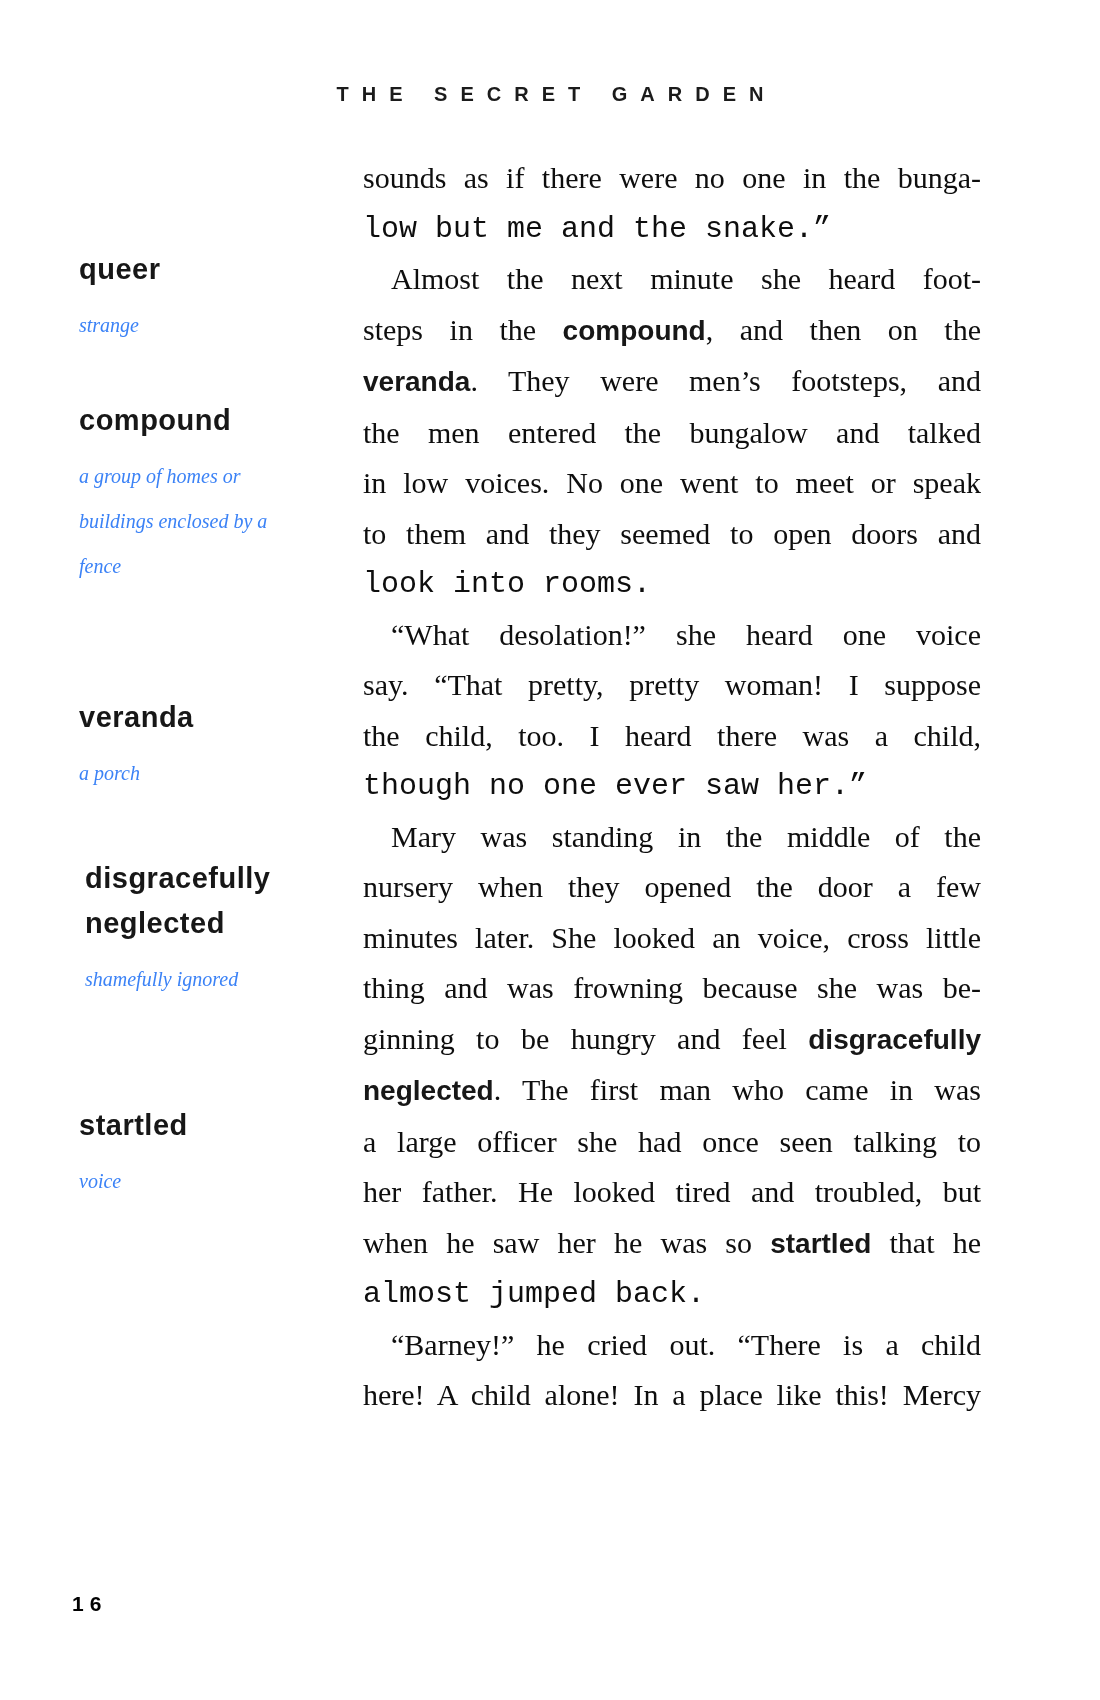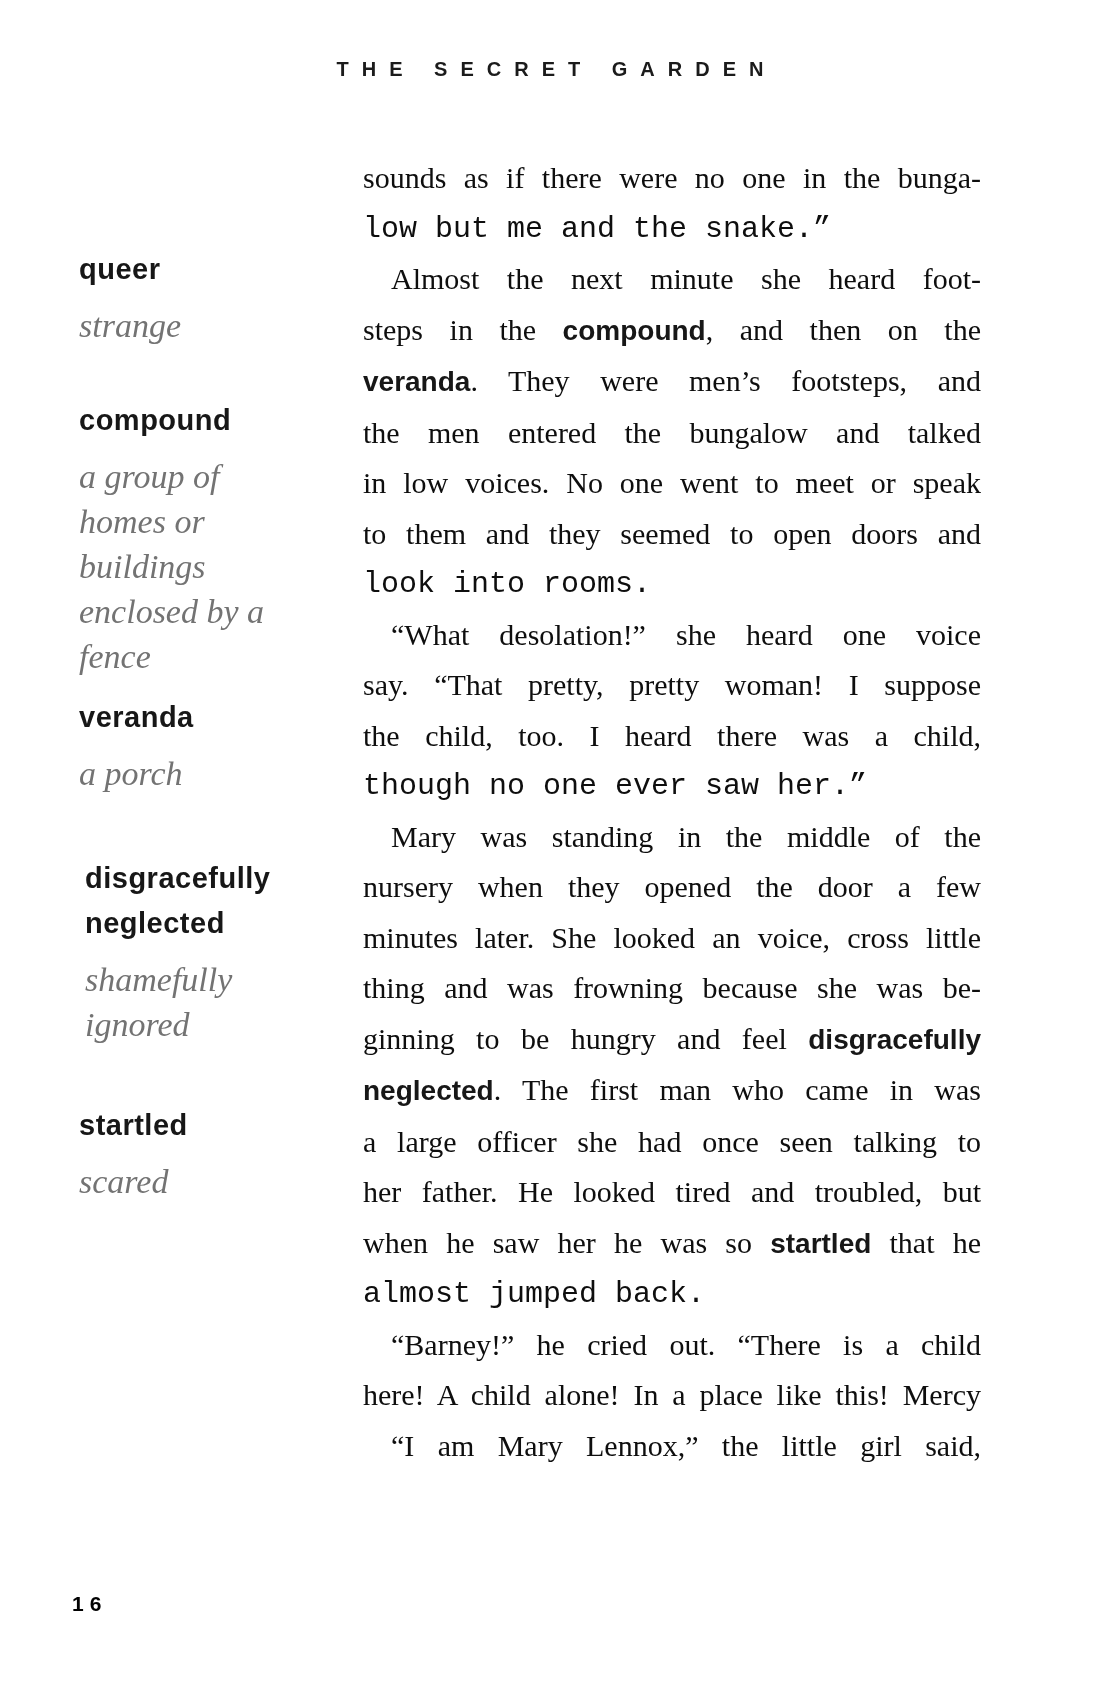--- a/index.html
+++ b/index.html
@@ -6,21 +6,21 @@
   body {
     width: 1100px; height: 1700px;
     background: #ffffff;
     position: relative;
     overflow: hidden;
     font-family: "Liberation Serif", serif;
     color: #0f0f0f;
   }
   .running-head {
     position: absolute;
-    top: 58px; left: 0;
+    top: 83px; left: 0;
     width: 1100px;
     text-align: center;
     font-family: "Liberation Sans", sans-serif;
     font-weight: 700;
     font-size: 20px;
     letter-spacing: 13px;
     padding-left: 13px; 
     box-sizing: border-box;
     color: #1b1b1b;
   }
@@ -39,25 +39,25 @@
     font-family: "Liberation Sans", sans-serif;
     font-weight: 700;
     font-size: 29px;
     line-height: 45px;
     letter-spacing: 0.5px;
     color: #171717;
     width: 218px;
   }
   .vocab-def {
     font-style: italic;
-    font-size: 34px;
+    font-size: 20px;
     line-height: 45px;
     margin-top: 11px;
     width: 205px;
-    color: #737373;
+    color: #3b82f6;
   }
   .main-text {
     position: absolute;
     left: 363px; top: 153px;
     width: 618px;
     font-size: 30px;
     line-height: 50.5px;
     color: #0e0e0e;
   }
   .line {
@@ -106,21 +106,21 @@
     <div class="vocab-entry">
       <div class="vocab-word">veranda</div>
       <div class="vocab-def">a porch</div>
     </div>
     <div class="vocab-entry">
       <div class="vocab-word">disgracefully neglected</div>
       <div class="vocab-def">shamefully ignored</div>
     </div>
     <div class="vocab-entry">
       <div class="vocab-word">startled</div>
-      <div class="vocab-def">scared</div>
+      <div class="vocab-def">voice</div>
     </div>
   </div>
 
 <div class="main-text">
     <div class="line"><span>sounds as if there were no one in the bunga-</span></div>
     <div class="line last"><span>low but me and the snake.”</span></div>
     <div class="line indent"><span>Almost the next minute she heard foot-</span></div>
     <div class="line"><span>steps in the </span><span class="term">compound</span><span>, and then on the</span></div>
     <div class="line"><span class="term">veranda</span><span>. They were men’s footsteps, and</span></div>
     <div class="line"><span>the men entered the bungalow and talked</span></div>
@@ -136,16 +136,15 @@
     <div class="line"><span>minutes later. She looked an voice, cross little</span></div>
     <div class="line"><span>thing and was frowning because she was be-</span></div>
     <div class="line"><span>ginning to be hungry and feel </span><span class="term">disgracefully</span></div>
     <div class="line"><span class="term">neglected</span><span>. The first man who came in was</span></div>
     <div class="line"><span>a large officer she had once seen talking to</span></div>
     <div class="line"><span>her father. He looked tired and troubled, but</span></div>
     <div class="line"><span>when he saw her he was so </span><span class="term">startled</span><span> that he</span></div>
     <div class="line last"><span>almost jumped back.</span></div>
     <div class="line indent"><span>“Barney!” he cried out. “There is a child</span></div>
     <div class="line"><span>here! A child alone! In a place like this! Mercy</span></div>
-    <div class="line indent"><span>“I am Mary Lennox,” the little girl said,</span></div>
   </div>
 
 <div class="page-number">16</div>
 
 </body></html>

